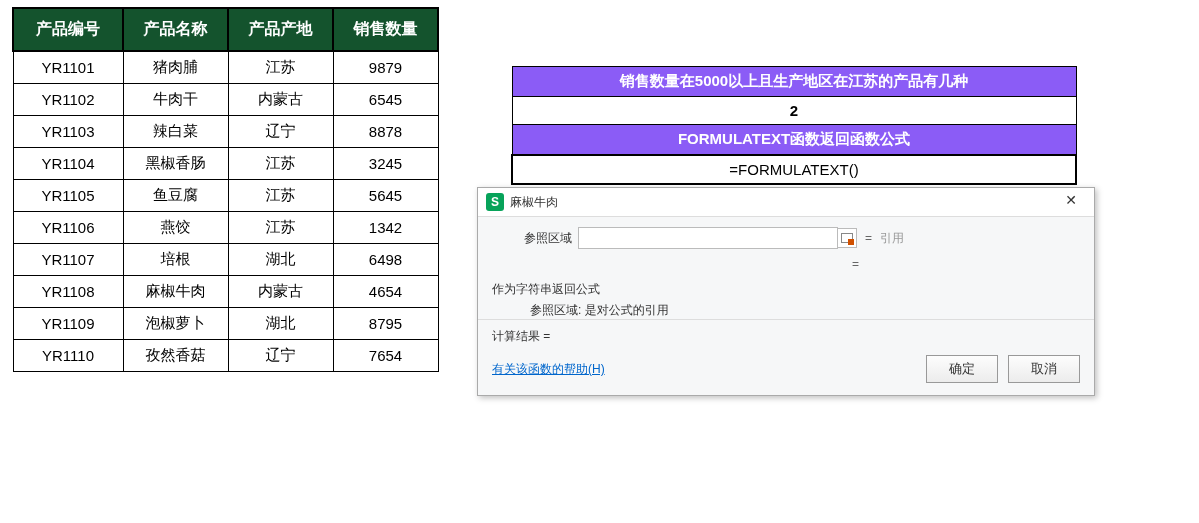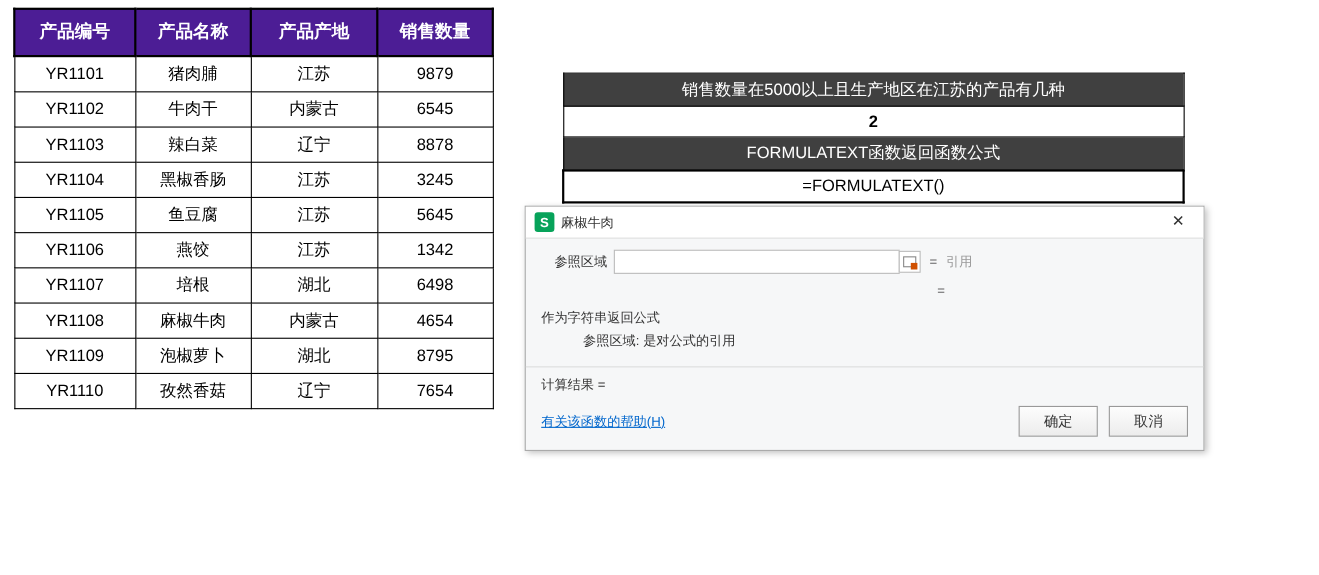--- a/index.html
+++ b/index.html
@@ -11,56 +11,56 @@
   height: 523px;
   position: relative;
 }
 .data-table {
   position: absolute;
   left: 12px;
   top: 7px;
   border-collapse: collapse;
 }
 .data-table th {
-  background: #4c1d95;
+  background: #14532d;
   color: #fff;
   font-weight: bold;
   border: 2px solid #000;
   padding: 10px 16px;
   text-align: center;
   font-size: 16px;
 }
 .data-table td {
   border: 1px solid #000;
   padding: 6px 18px;
   text-align: center;
   font-size: 15px;
 }
 .data-table th:nth-child(1), .data-table td:nth-child(1) { width: 110px; }
 .data-table th:nth-child(2), .data-table td:nth-child(2) { width: 105px; }
-.data-table th:nth-child(3), .data-table td:nth-child(3) { width: 115px; }
+.data-table th:nth-child(3), .data-table td:nth-child(3) { width: 105px; }
 .data-table th:nth-child(4), .data-table td:nth-child(4) { width: 105px; }
 
 .summary {
   position: absolute;
   left: 511px;
   top: 66px;
   width: 566px;
   border-collapse: collapse;
 }
 .summary td {
   border: 1px solid #000;
   text-align: center;
   padding: 5px;
   font-size: 15px;
 }
 .summary .hdr {
-  background: #404040;
+  background: #8b5cf6;
   color: #fff;
-  font-weight: normal;
+  font-weight: bold;
 }
 .summary .active {
   border: 2px solid #000000;
   font-size: 15px;
 }
 
 .dlg {
   position: absolute;
   left: 477px;
   top: 187px;
@@ -97,21 +97,21 @@
   text-align: center;
   cursor: pointer;
   font-size: 14px;
   color: #333;
 }
 .dlg-body { padding: 10px 14px 8px 14px; }
 .func-name { color: #333; margin-bottom: 8px; font-size: 13px; }
 .param-row {
   display: flex;
   align-items: center;
-  margin: 0 0 8px 12px;
+  margin: 0 0 8px 32px;
 }
 .param-label { width: 54px; color: #333; }
 .param-input {
   width: 260px;
   height: 22px;
   border: 1px solid #bbb;
   background: #fff;
   padding: 2px 4px;
   font-size: 12px;
 }
@@ -134,21 +134,21 @@
 }
 .ref-icon::after {
   content:"";
   position:absolute;width:6px;height:6px;background:#d05000;
   bottom:2px;right:2px;
 }
 .eq { margin: 0 8px; color: #666; }
 .hint { color: #999; }
 .result-eq { margin-left: 360px; color:#666; margin-bottom: 10px;}
 .desc { color: #333; margin: 6px 0 4px 0; }
-.desc-sub { margin-left: 38px; color: #333; margin-bottom: 14px; }
+.desc-sub { margin-left: 38px; color: #333; }
 .divider { border-top: 1px solid #ddd; margin: 0 -14px 8px -14px; }
 .calcresult { color:#333; margin-bottom: 10px;}
 .dlg-footer {
   display: flex;
   align-items: center;
   padding: 0 0 4px 0;
 }
 .help-link { color: #0066cc; text-decoration: underline; cursor: pointer; font-size:12px; }
 .spacer { flex: 1; }
 .btn {

